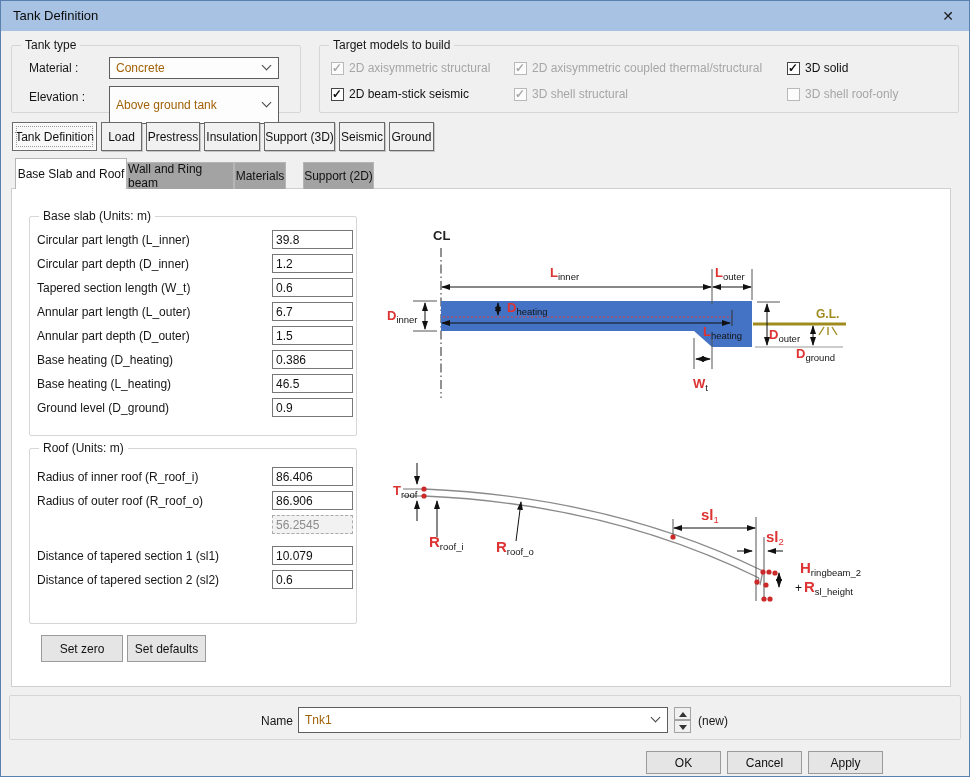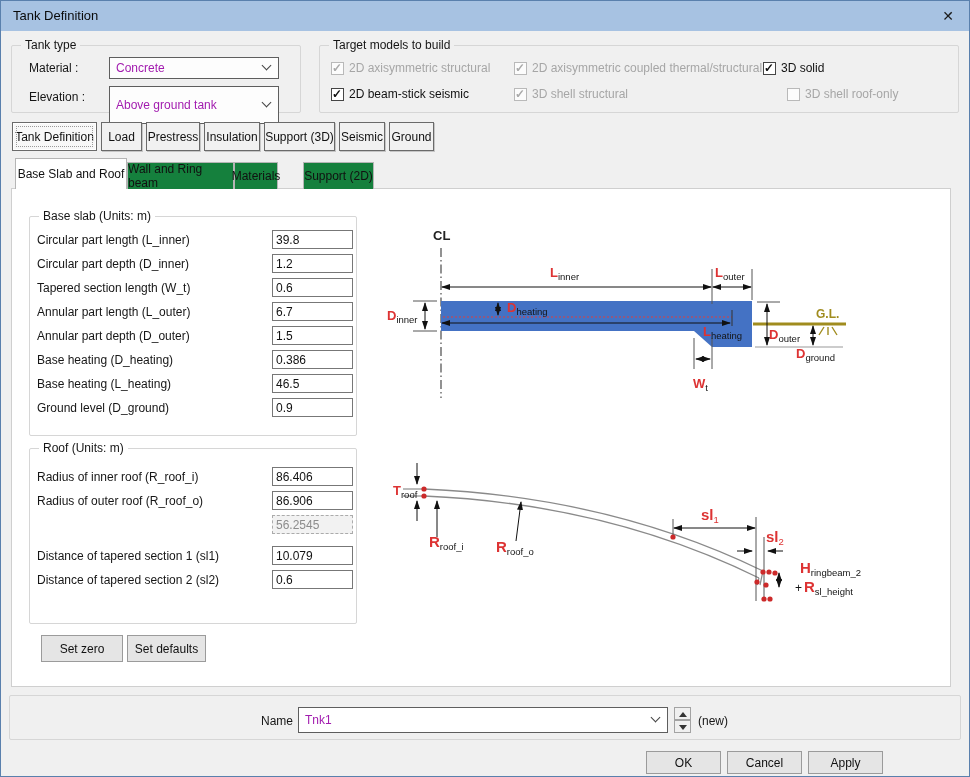--- a/index.html
+++ b/index.html
@@ -14,39 +14,39 @@
              line-height:30px;font-size:14px;color:#1a1a1a;cursor:default;}
   
   .gbox{position:absolute;border:1px solid #d6d6d6;border-radius:2px;}
   .gbox-title{position:absolute;font-size:12px;color:#161616;background:#f0f0f0;padding:0 4px;line-height:13px;}
   .gbox-title.on-white{background:#ffffff;}
   
   .lbl{position:absolute;font-size:12px;color:#161616;white-space:nowrap;}
   .lbl.wrap{white-space:normal;line-height:13px;}
   
   .combo{position:absolute;background:#fdfdfd;border:1px solid #5e5e5e;display:flex;
-         align-items:center;padding:0 20px 0 6px;font-size:12px;color:#a21caf;cursor:default;}
+         align-items:center;padding:0 20px 0 6px;font-size:12px;color:#a16207;cursor:default;}
   .combo .chev{position:absolute;right:8px;top:50%;width:7px;height:7px;margin-top:-6px;
          border-right:1.6px solid #444;border-bottom:1.6px solid #444;transform:rotate(45deg);}
   
   .cbrow{position:absolute;display:flex;align-items:center;gap:5px;cursor:default;}
   .cbx{width:13px;height:13px;border:1px solid #454545;background:#fff;position:relative;flex:none;}
   .cbx.checked::after{content:"✓";position:absolute;left:0px;top:-2px;font-size:12px;font-weight:bold;color:#101010;}
   .cbrow.dis .cbx{border-color:#b9b9b9;background:#fcfcfc;}
   .cbrow.dis .cbx.checked::after{color:#a9a9a9;}
   .cbrow .cb-label{font-size:12px;color:#111;white-space:nowrap;}
   .cbrow.dis .cb-label{color:#a6a6a6;}
   
   .mtab{position:absolute;height:29px;background:#f1f1f1;border:1px solid #6a6a6a;
         font-size:12px;color:#111;text-align:center;display:flex;align-items:center;
         justify-content:center;box-shadow:1px 1px 0 rgba(120,120,120,.35);cursor:default;}
   .mtab.active{background:#f8f8f8;box-shadow:inset 0 0 0 1px #ffffff;}
   .mtab.active::after{content:"";position:absolute;inset:3px;border:1px dotted #9a9a9a;}
   
-  .stab{position:absolute;border:1px solid #b5b5b5;border-bottom:none;background:#15803d;
+  .stab{position:absolute;border:1px solid #b5b5b5;border-bottom:none;background:#a3a3a3;
         font-size:12px;display:flex;align-items:center;justify-content:center;cursor:default;}
   .stab.active{background:#ffffff;z-index:3;}
   
   .tabpage{position:absolute;left:10px;top:187px;width:940px;height:499px;background:#fff;
            border:1px solid #cfcfcf;}
   
   .tin{position:absolute;width:81px;height:19px;border:1px solid #777;background:#fff;
        font-family:"Liberation Sans",sans-serif;font-size:12px;color:#111;padding:0 3px;}
   .tin.ro{background:#f2f2f2;color:#8c8c8c;border-style:dashed;border-color:#ababab;}
   
@@ -96,21 +96,21 @@
   <span class="gbox-title" style="left:328px;top:38px;">Target models to build</span>
 
   <div class="cbrow dis" style="left:330px;top:60px;">
     <span class="cbx checked"></span>
     <span class="cb-label">2D axisymmetric structural</span>
   </div>
   <div class="cbrow dis" style="left:513px;top:60px;">
     <span class="cbx checked"></span>
     <span class="cb-label">2D axisymmetric coupled thermal/structural</span>
   </div>
-  <div class="cbrow" style="left:762px;top:60px;">
+  <div class="cbrow" style="left:786px;top:60px;">
     <span class="cbx checked"></span>
     <span class="cb-label">3D solid</span>
   </div>
   <div class="cbrow" style="left:330px;top:86px;">
     <span class="cbx checked"></span>
     <span class="cb-label">2D beam-stick seismic</span>
   </div>
   <div class="cbrow dis" style="left:513px;top:86px;">
     <span class="cbx checked"></span>
     <span class="cb-label">3D shell structural</span>
@@ -142,21 +142,21 @@
       <span>Ground</span>
     </div>
 
   <div class="tabpage"></div>
   <div class="stab active" style="left:14px;top:157px;width:112px;height:31px;">
       <span>Base Slab and Roof</span>
     </div>
   <div class="stab" style="left:126px;top:161px;width:107px;height:27px;">
       <span>Wall and Ring beam</span>
     </div>
-  <div class="stab" style="left:233px;top:161px;width:44px;height:27px;">
+  <div class="stab" style="left:233px;top:161px;width:52px;height:27px;">
       <span>Materials</span>
     </div>
   <div class="stab" style="left:302px;top:161px;width:71px;height:27px;">
       <span>Support (2D)</span>
     </div>
 
   <div class="gbox" style="left:28px;top:215px;width:328px;height:220px;background:#fff;"></div>
   <span class="gbox-title on-white" style="left:38px;top:209px;">Base slab (Units: m)</span>
 
   <span class="lbl" style="left:36px;top:232px;">Circular part length (L_inner)</span>

